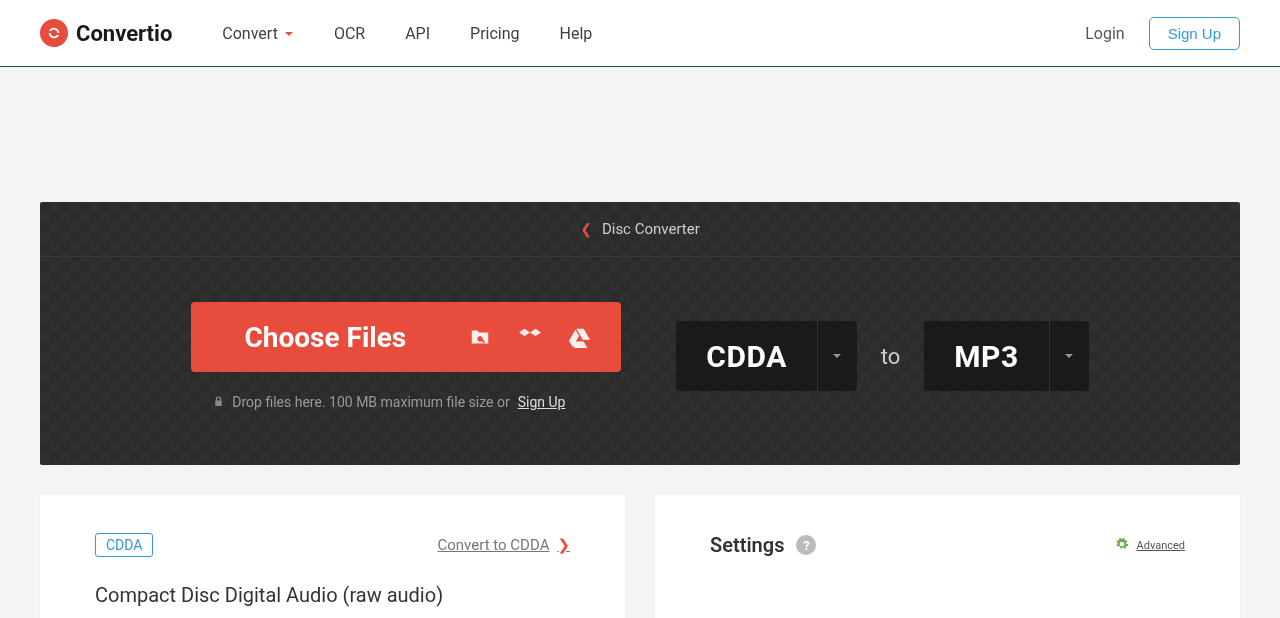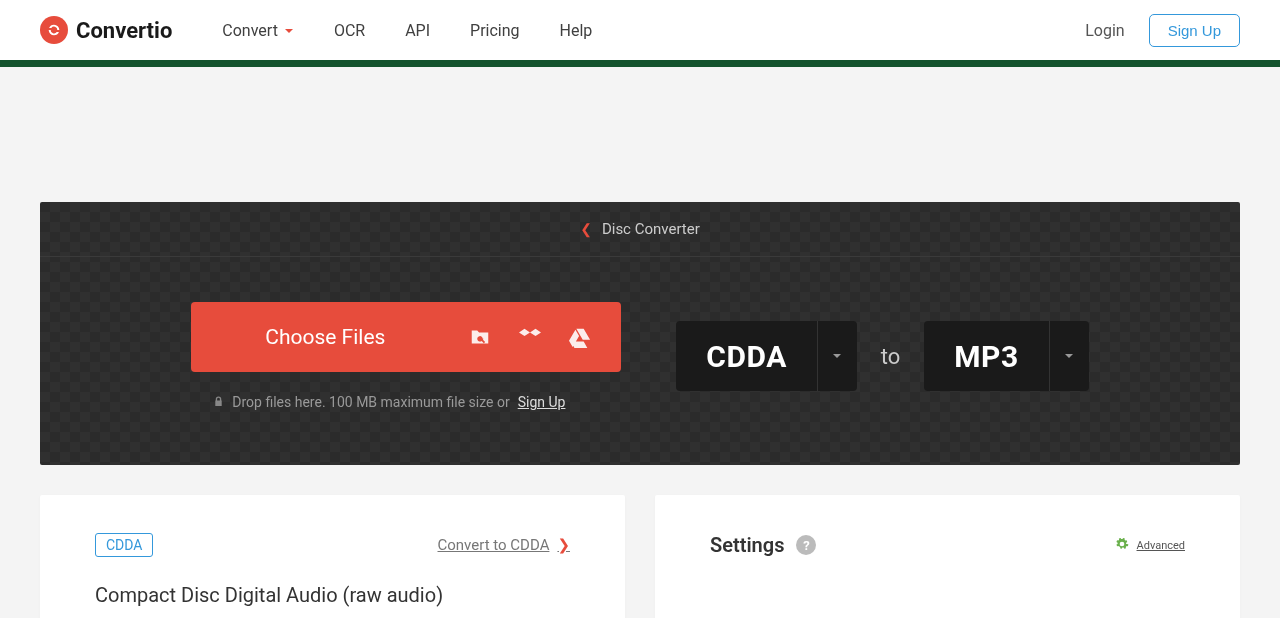--- a/index.html
+++ b/index.html
@@ -1,35 +1,35 @@
 <!DOCTYPE html>
 <html><head>
 <meta charset="utf-8">
 <style>
 * { margin: 0; padding: 0; box-sizing: border-box; }
 body { font-family: -apple-system, BlinkMacSystemFont, "Segoe UI", Roboto, Helvetica, Arial, sans-serif; background: #f4f4f4; color: #333; }
-.header { background: #fff; border-bottom: 7px solid #14532d; height: 67px; display: flex; align-items: center; padding: 0 40px; justify-content: space-between; }
+.header { background: #fff; border-bottom: 1px solid #14532d; height: 67px; display: flex; align-items: center; padding: 0 40px; justify-content: space-between; }
 .header-left { display: flex; align-items: center; gap: 50px; }
 .logo { display: flex; align-items: center; gap: 8px; }
 .logo-mark { width: 28px; height: 28px; background: #e74c3c; border-radius: 50%; position: relative; display: flex; align-items: center; justify-content: center; }
 .logo-mark svg { width: 16px; height: 16px; }
 .logo-text { font-size: 22px; font-weight: 700; color: #1a1a1a; }
 .nav { display: flex; gap: 40px; align-items: center; }
 .nav-item { color: #404040; font-size: 16px; cursor: pointer; display: flex; align-items: center; gap: 6px; }
 .nav-item .chev { color: #e74c3c; }
 .header-right { display: flex; align-items: center; gap: 24px; }
 .login { color: #555; font-size: 16px; cursor: pointer; }
 .signup { border: 1px solid #3498db; color: #3498db; padding: 7px 18px; border-radius: 5px; font-size: 15px; cursor: pointer; background: transparent; }
 .hero { margin: 135px 40px 0; background: #2b2b2b; background-image: linear-gradient(45deg,#303030 25%,transparent 25%,transparent 75%,#303030 75%),linear-gradient(45deg,#303030 25%,transparent 25%,transparent 75%,#303030 75%); background-size: 20px 20px; background-position: 0 0,10px 10px; border-radius: 2px; padding-bottom: 55px; }
 .breadcrumb { text-align: center; padding: 18px 0; border-bottom: 1px solid #3a3a3a; color: #ccc; font-size: 15px; display: flex; justify-content: center; align-items: center; gap: 10px; }
 .breadcrumb .back-chev { color: #e74c3c; font-size: 14px; }
 .converter-row { display: flex; align-items: center; justify-content: center; gap: 55px; margin-top: 45px; }
 .choose-block { display: flex; flex-direction: column; align-items: flex-start; }
 .choose-btn { background: #e74c3c; color: #fff; display: flex; align-items: center; height: 70px; border-radius: 4px; cursor: pointer; width: 430px; }
-.choose-label { flex: 1; text-align: center; font-size: 21px; font-weight: 400; padding: 0 4px; }
+.choose-label { flex: 1; text-align: center; font-size: 28px; font-weight: 700; padding: 0 4px; }
 .choose-icons { display: flex; align-items: center; gap: 28px; padding: 0 30px 0 10px; }
 .choose-icons span { display: flex; }
 .cicon svg { width: 22px; height: 22px; fill: #fff; opacity: 0.9; }
 .drop-hint { margin-top: 22px; color: #999; font-size: 14px; display: flex; align-items: center; gap: 8px; padding-left: 22px; text-align: center; }
 .drop-hint a { color: #ddd; text-decoration: underline; cursor: pointer; }
 .lock-icon svg { width: 11px; height: 11px; fill: #888; }
 .format-group { display: flex; align-items: center; gap: 24px; }
 .format-box { background: #1a1a1a; color: #fff; display: flex; align-items: center; height: 70px; border-radius: 4px; cursor: pointer; }
 .format-label { font-size: 30px; font-weight: 700; padding: 0 30px; letter-spacing: 0.5px; }
 .format-chev { width: 40px; height: 70px; display: flex; align-items: center; justify-content: center; border-left: 1px solid #333; }

